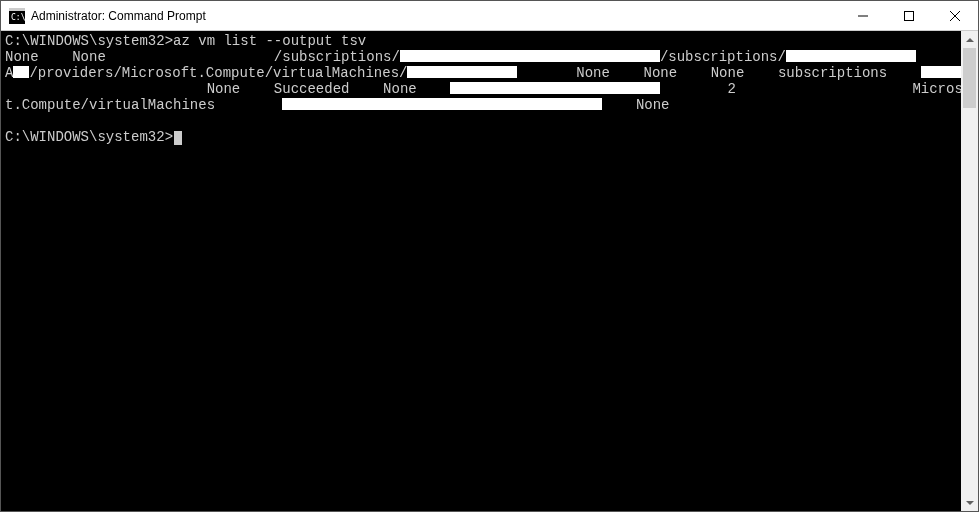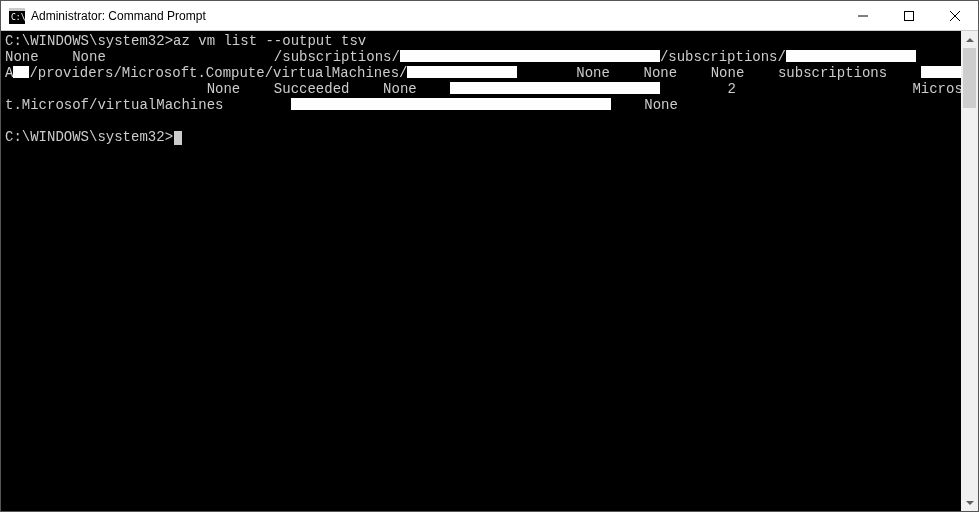--- a/index.html
+++ b/index.html
@@ -132,21 +132,21 @@
         </svg>
     </button>
   </div>
 </div>
 
 <div class="client">
   <div class="console"><span class="cmd"><span>C:\WINDOWS\system32&gt;</span><span>az vm list --output tsv</span></span>
 <span>None</span>    <span>None</span>                    <span>/subscriptions/</span><span class="redact" style="width:260px"></span><span>/subscriptions/</span><span class="redact" style="width:130px"></span>
 <span>A</span><span class="redact" style="width:16px"></span><span>/providers/Microsoft.Compute/virtualMachines/</span><span class="redact" style="width:110px"></span>       <span>None</span>    <span>None</span>    <span>None</span>    <span>subscriptions</span>    <span class="redact" style="width:60px"></span>
                         <span>None</span>    <span>Succeeded</span>    <span>None</span>    <span class="redact" style="width:210px"></span>        <span>2</span>                     <span>Microsof</span>
-<span>t.Microsof/virtualMachines</span>        <span class="redact" style="width:320px"></span>    <span>None</span>
+<span>t.Compute/virtualMachines</span>        <span class="redact" style="width:320px"></span>    <span>None</span>
 
 <span>C:\WINDOWS\system32&gt;</span><span class="cursor"></span></div>
 
   <div class="scrollbar">
     <div class="sb-btn up">
         <div class="sb-arrow up"></div>
       </div>
     <div class="sb-track">
       <div class="sb-thumb"></div>
     </div>

